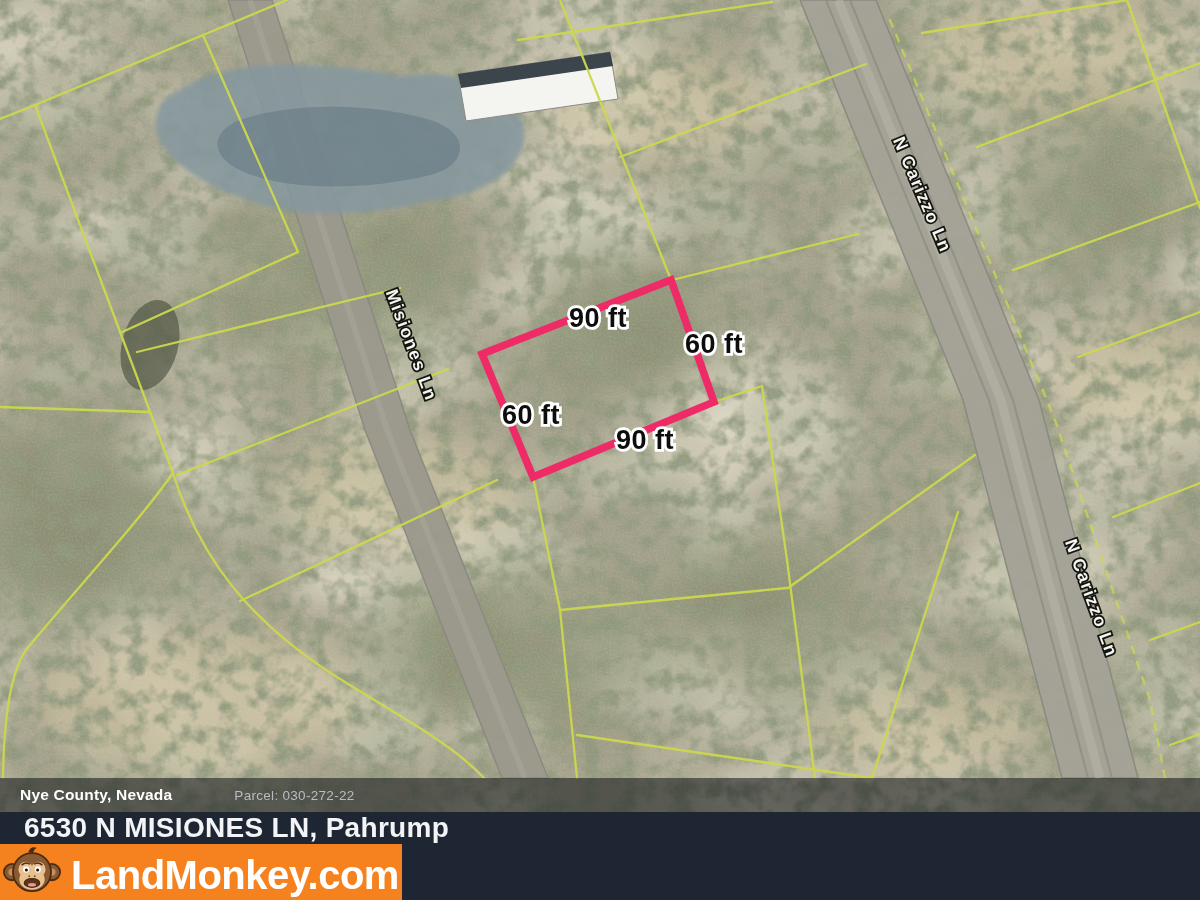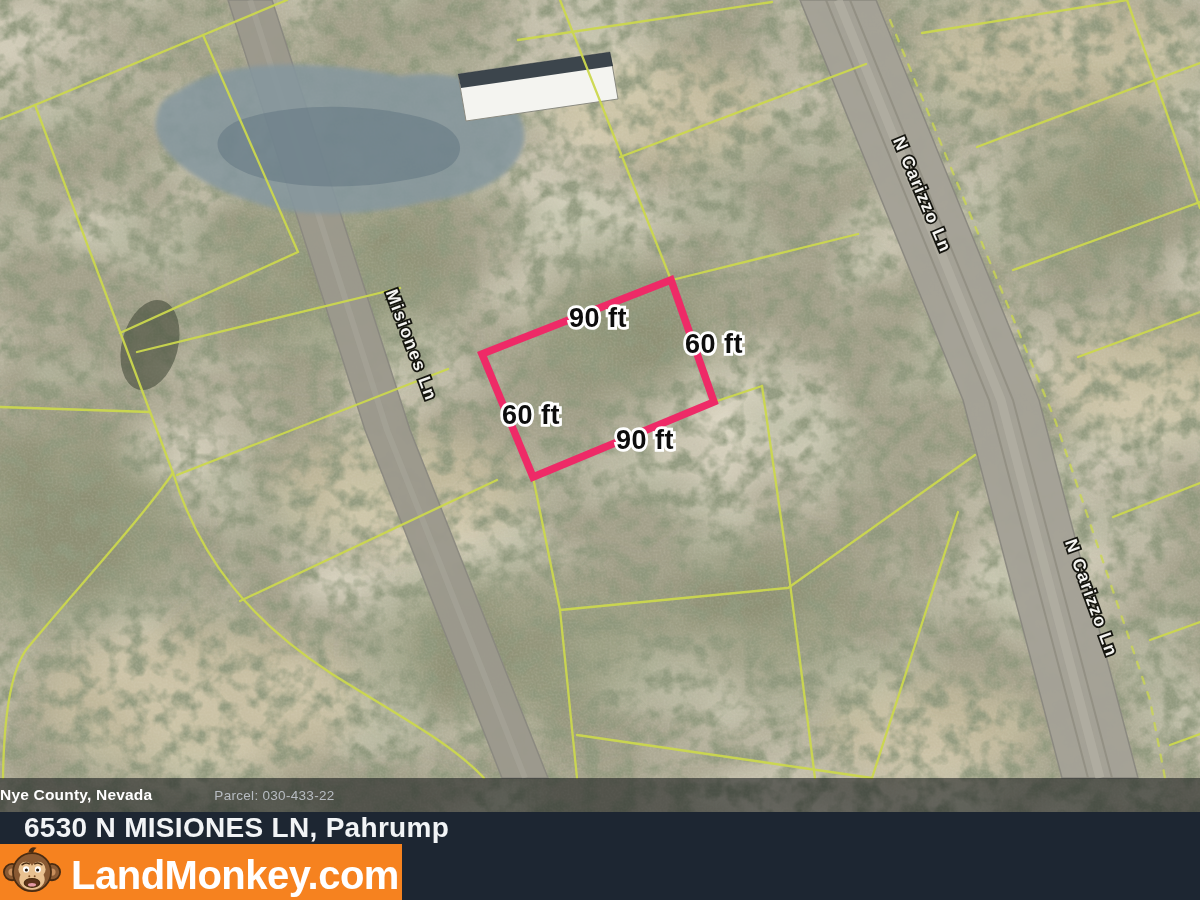--- a/index.html
+++ b/index.html
@@ -6,21 +6,21 @@
   .stage{
     position:relative;width:1200px;height:900px;overflow:hidden;
     font-family:"Liberation Sans",sans-serif;background:#a3a08a;
   }
   .map{position:absolute;left:0;top:0;width:1200px;height:812px;}
   .map svg{position:absolute;left:0;top:0;display:block;}
   
   .county-bar{
     position:absolute;left:0;top:778px;width:1200px;height:34px;
     background:rgba(16,20,24,0.55);display:flex;align-items:center;
-    box-sizing:border-box;z-index:5;
+    padding-left:20px;box-sizing:border-box;z-index:5;
   }
   .county-name{color:#ffffff;font-weight:bold;font-size:15.5px;letter-spacing:.2px;}
   .parcel-id{color:#b7bcc2;font-size:13.5px;margin-left:62px;letter-spacing:.3px;}
   
   .footer{
     position:absolute;left:0;top:812px;width:1200px;height:88px;
     display:flex;background:#1d2632;z-index:6;flex-direction:column;
   }
   .addr{
     flex:1;display:flex;align-items:center;padding-left:24px;
@@ -168,21 +168,21 @@
 
       <g>
         <text class="road-label" text-anchor="middle" transform="translate(406,347) rotate(69.5)">Misiones Ln</text>
         <text class="road-label" text-anchor="middle" transform="translate(917,197) rotate(67)">N Carizzo Ln</text>
         <text class="road-label" text-anchor="middle" transform="translate(1086,600) rotate(70)">N Carizzo Ln</text>
       </g>
     </svg>
 
     <div class="county-bar">
       <span class="county-name">Nye County, Nevada</span>
-      <span class="parcel-id">Parcel: 030-433-22</span>
+      <span class="parcel-id">Parcel: 030-272-22</span>
     </div>
   </div>
 
   <div class="footer">
     <div class="addr">6530 N MISIONES LN, Pahrump</div>
     <div class="brand">
       <span>
         <svg width="58" height="58" viewBox="0 0 64 64">
           <circle cx="10" cy="31" r="9" fill="#8a5a33" stroke="#4a2c12" stroke-width="2"></circle>
           <circle cx="10" cy="31" r="4" fill="#c98f5c"></circle>

